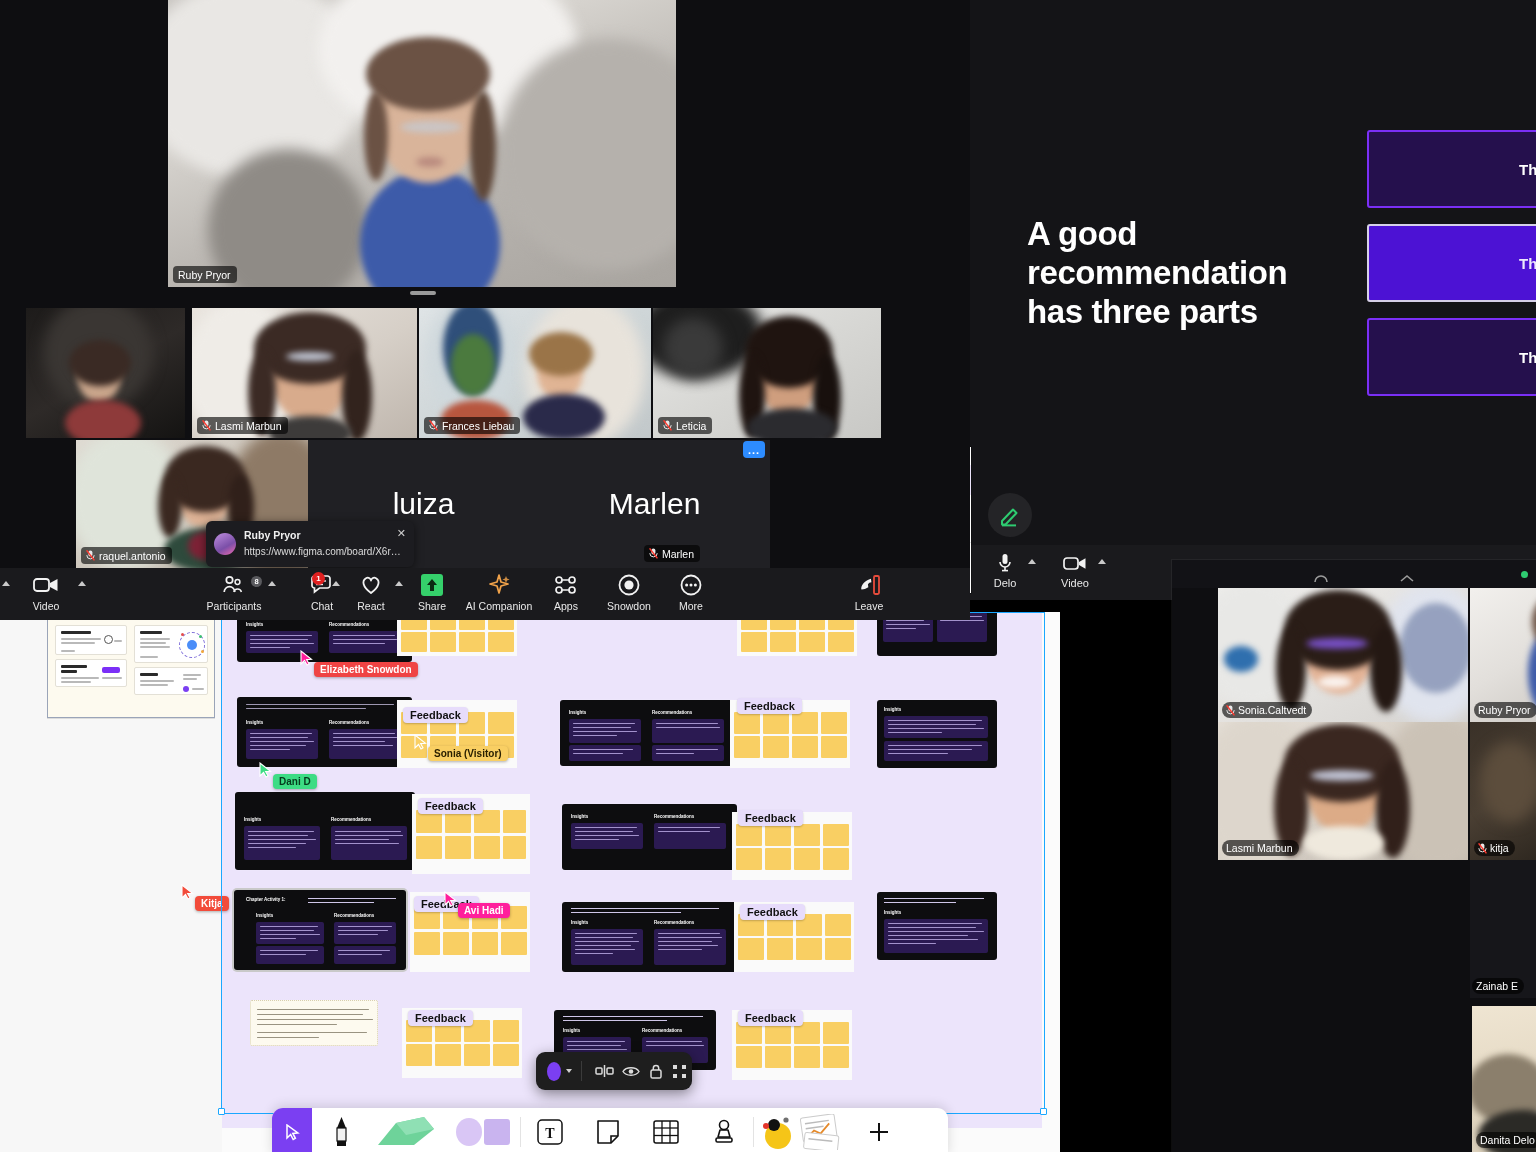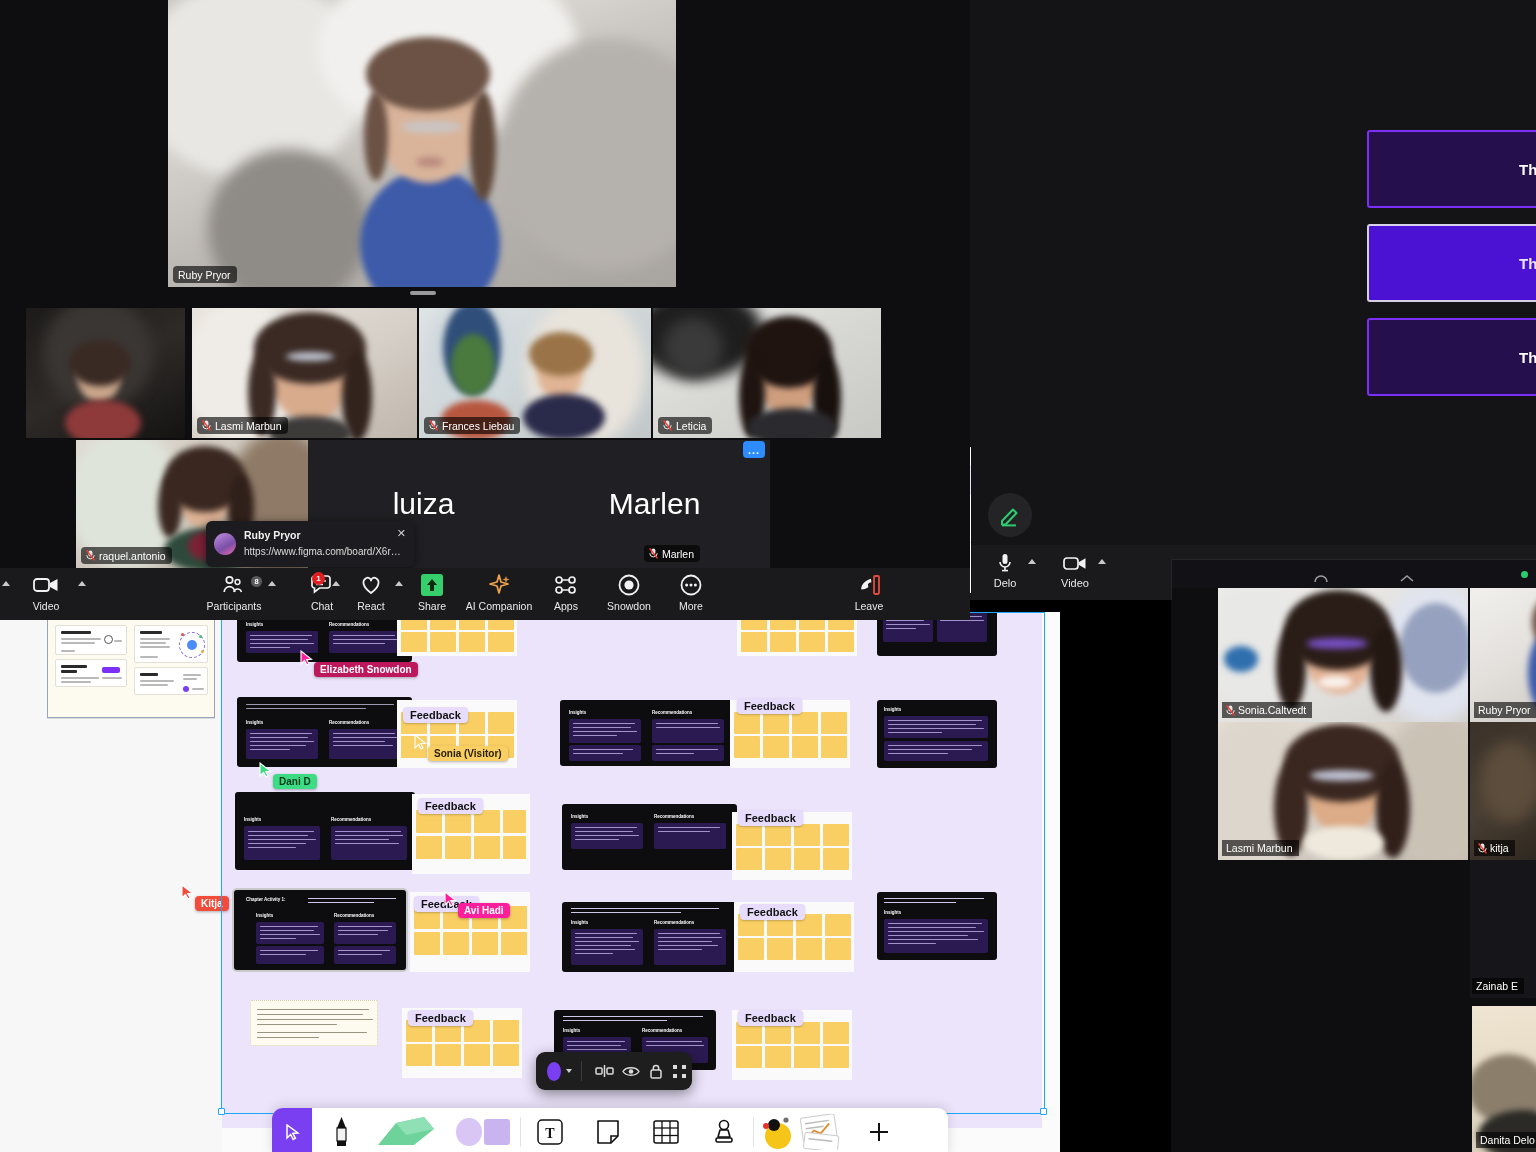--- a/index.html
+++ b/index.html
@@ -152,21 +152,21 @@
   .fw-count { position:absolute; left:60px; top:120px; font-size:9px; color:#222; font-weight:600; }
 
   
   .pstrip { position:absolute; left:1172px; top:560px; width:364px; height:592px;
     background:#0e0e11; box-shadow:0 0 0 1px rgba(255,255,255,.05); }
   .pstrip-top { position:absolute; left:0; top:0; width:364px; height:28px; background:#121216; }
   .pt-ic { position:absolute; top:9px; width:14px; height:9px; }
   .pt-dot { position:absolute; right:8px; top:11px; width:7px; height:7px; border-radius:50%; background:#2ecc71; }
   .ptile { position:absolute; overflow:hidden; background:#2a2a2a; }
   .ptile .name { position:absolute; left:4px; bottom:4px; background:rgba(0,0,0,.62);
-    color:#fff; font-size:10.5px; padding:2px 6px 2px 4px; border-radius:0;
+    color:#fff; font-size:10.5px; padding:2px 6px 2px 4px; border-radius:8px;
     display:flex; align-items:center; gap:3px; white-space:nowrap; }
   .ptile.active { box-shadow:inset 0 0 0 3px #3ddc84; }
 
   
   .ph { position:absolute; left:0; top:0; width:100%; height:100%; }
   .blob { position:absolute; border-radius:50%; filter:blur(7px); }
   .blob.hard { filter:blur(3px); }
 </style>
 </head>
 <body>
@@ -544,21 +544,21 @@
             <div class="pl" style="left:4px;top:16px;width:80px;"></div>
           <div class="pl" style="left:4px;top:20px;width:90px;"></div>
             <div class="pl" style="left:4px;top:24px;width:48px;"></div>
         </div>
       </div>
 
       <div class="cur" style="left:78px;top:38px;">
         <svg width="14" height="16" viewBox="0 0 14 16">
             <path d="M1 1 L1 14 L4.5 10.5 L7 15 L9 13.8 L6.6 9.6 L11.5 9.2 Z" fill="#ff1f9c" stroke="#fff" stroke-width="1.1"></path>
           </svg>
-        <div class="tag" style="background:#be185d;color:#fff;">Elizabeth Snowdon</div>
+        <div class="tag" style="background:#ef4444;color:#fff;">Elizabeth Snowdon</div>
       </div>
       <div class="cur" style="left:192px;top:122px;">
         <svg width="14" height="16" viewBox="0 0 14 16">
             <path d="M1 1 L1 14 L4.5 10.5 L7 15 L9 13.8 L6.6 9.6 L11.5 9.2 Z" fill="#f9cf63" stroke="#fff" stroke-width="1.1"></path>
           </svg>
         <div class="tag" style="background:#f9cf63;color:#2a2000;">Sonia (Visitor)</div>
       </div>
       <div class="cur" style="left:37px;top:150px;">
         <svg width="14" height="16" viewBox="0 0 14 16">
             <path d="M1 1 L1 14 L4.5 10.5 L7 15 L9 13.8 L6.6 9.6 L11.5 9.2 Z" fill="#3ddc84" stroke="#fff" stroke-width="1.1"></path>
@@ -693,20 +693,21 @@
     <div class="ft-ic">
       <svg width="26" height="26" viewBox="0 0 26 26">
           <line x1="13" y1="4" x2="13" y2="22" stroke="#111" stroke-width="2"></line>
           <line x1="4" y1="13" x2="22" y2="13" stroke="#111" stroke-width="2"></line>
         </svg>
     </div>
   </div>
 
   <div class="share-win">
     <div class="slide">
+      <div class="slide-title">A good recommendation has three parts</div>
       <div class="sbox" style="top:130px;">
         <span>The</span>
       </div>
       <div class="sbox active" style="top:224px;">
         <span>The</span>
       </div>
       <div class="sbox" style="top:318px;">
         <span>The</span>
       </div>
     </div>

